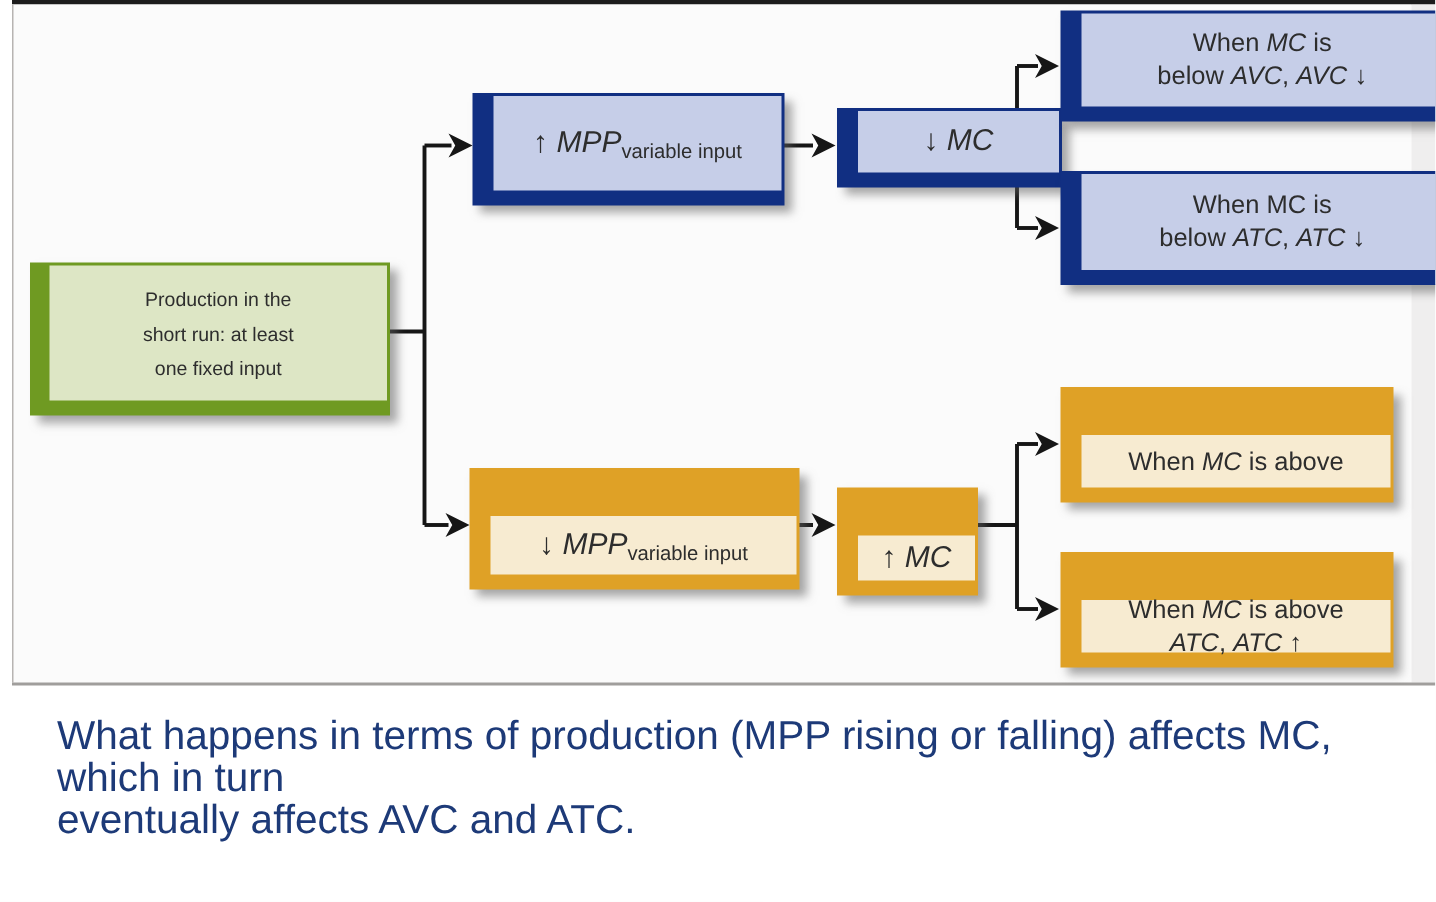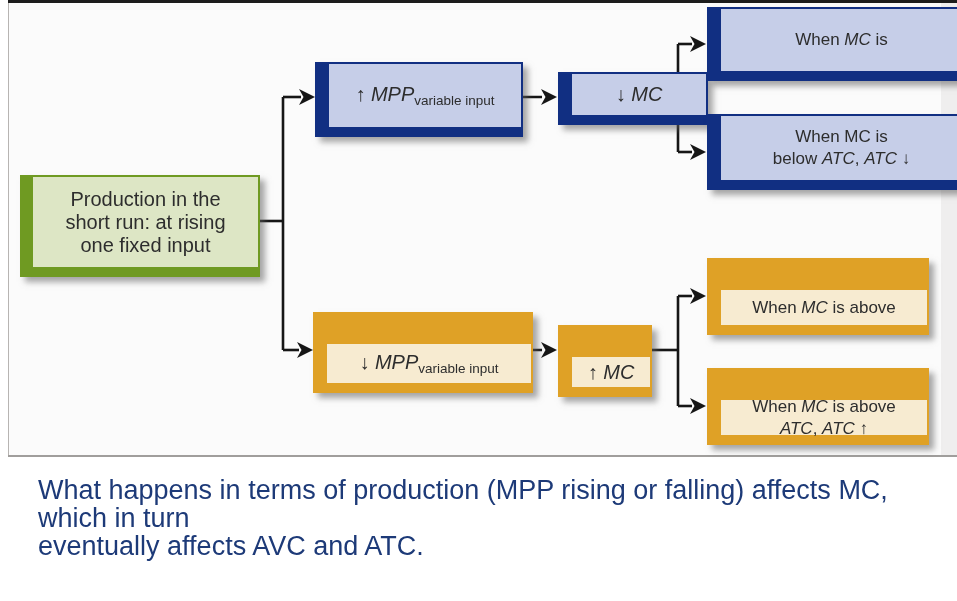--- a/index.html
+++ b/index.html
@@ -11,21 +11,21 @@
   .gutter{position:absolute;left:941px;top:3px;width:16px;height:452px;background:#efeeee;}
   .bottomrule{position:absolute;left:8px;top:455px;width:949px;height:2px;background:#a09e9c;}
   svg.wires{position:absolute;left:0;top:0;width:957px;height:601px;}
   .node{position:absolute;box-shadow:5px 5px 6px rgba(95,95,95,0.55);}
   .node .fill{position:absolute;left:14px;top:2px;right:2px;bottom:10px;
               display:flex;align-items:center;justify-content:center;text-align:center;}
   .node.green{background:var(--olive);}   .node.green .fill{left:13px;background:var(--green_fill);}
   .node.blue{background:var(--navy);padding-left:35px;}     .node.blue .fill{background:var(--blue_fill);}
   .node.goldbox{background:var(--gold);}  .node.goldbox .fill{background:var(--cream_fill);margin-top:30px;}
   .nodetext{color:var(--box_text);font-size:17px;line-height:22px;}
-  .roottext{color:var(--box_text);font-size:20px;line-height:23px;}
+  .roottext{color:var(--box_text);font-size:13px;line-height:23px;}
   .formula{color:var(--box_text);font-size:20px;white-space:nowrap;}
   .formula .term{font-style:italic;}
   .formula .sub{font-size:13.5px;vertical-align:-4px;}
   .it{font-style:italic;}
   .caption{position:absolute;left:38px;top:476px;width:902px;
            font-family:Liberation Sans, sans-serif;
            font-size:27px;line-height:28px;color:var(--caption);}
 </style>
 </head>
 <body>
@@ -63,21 +63,21 @@
       <path d="M557 350 L541 342 L545.5 350 L541 358 Z"></path>
       <path d="M706 296 L690 288 L694.5 296 L690 304 Z"></path>
       <path d="M706 406 L690 398 L694.5 406 L690 414 Z"></path>
     </g>
   </svg>
 
   <div class="node green" style="left:20px;top:175px;width:240px;height:102px">
     <div class="fill">
       <div class="roottext">
         <div>Production in the</div>
-        <div>short run: at rising</div>
+        <div>short run: at least</div>
         <div>one fixed input</div>
       </div>
     </div>
   </div>
 
   <div class="node blue" style="left:315px;top:62px;width:173px;height:75px">
     <div class="fill">
       <div class="formula"><span>↑ </span><span class="term">MPP</span><span class="sub">variable input</span>
       </div>
     </div>
@@ -101,20 +101,21 @@
     <div class="fill">
       <div class="formula"><span>↑ </span><span class="term">MC</span>
       </div>
     </div>
   </div>
 
   <div class="node blue" style="left:707px;top:7px;width:222px;height:74px">
     <div class="fill">
       <div class="nodetext">
         <div><span>When </span><span class="it">MC</span><span> is</span></div>
+        <div><span>below </span><span class="it">AVC</span><span>, </span><span class="it">AVC</span><span> ↓</span></div>
       </div>
     </div>
   </div>
 
   <div class="node blue" style="left:707px;top:114px;width:222px;height:76px">
     <div class="fill">
       <div class="nodetext">
         <div><span>When MC is</span></div>
         <div><span>below </span><span class="it">ATC</span><span>, </span><span class="it">ATC</span><span> ↓</span></div>
       </div>

